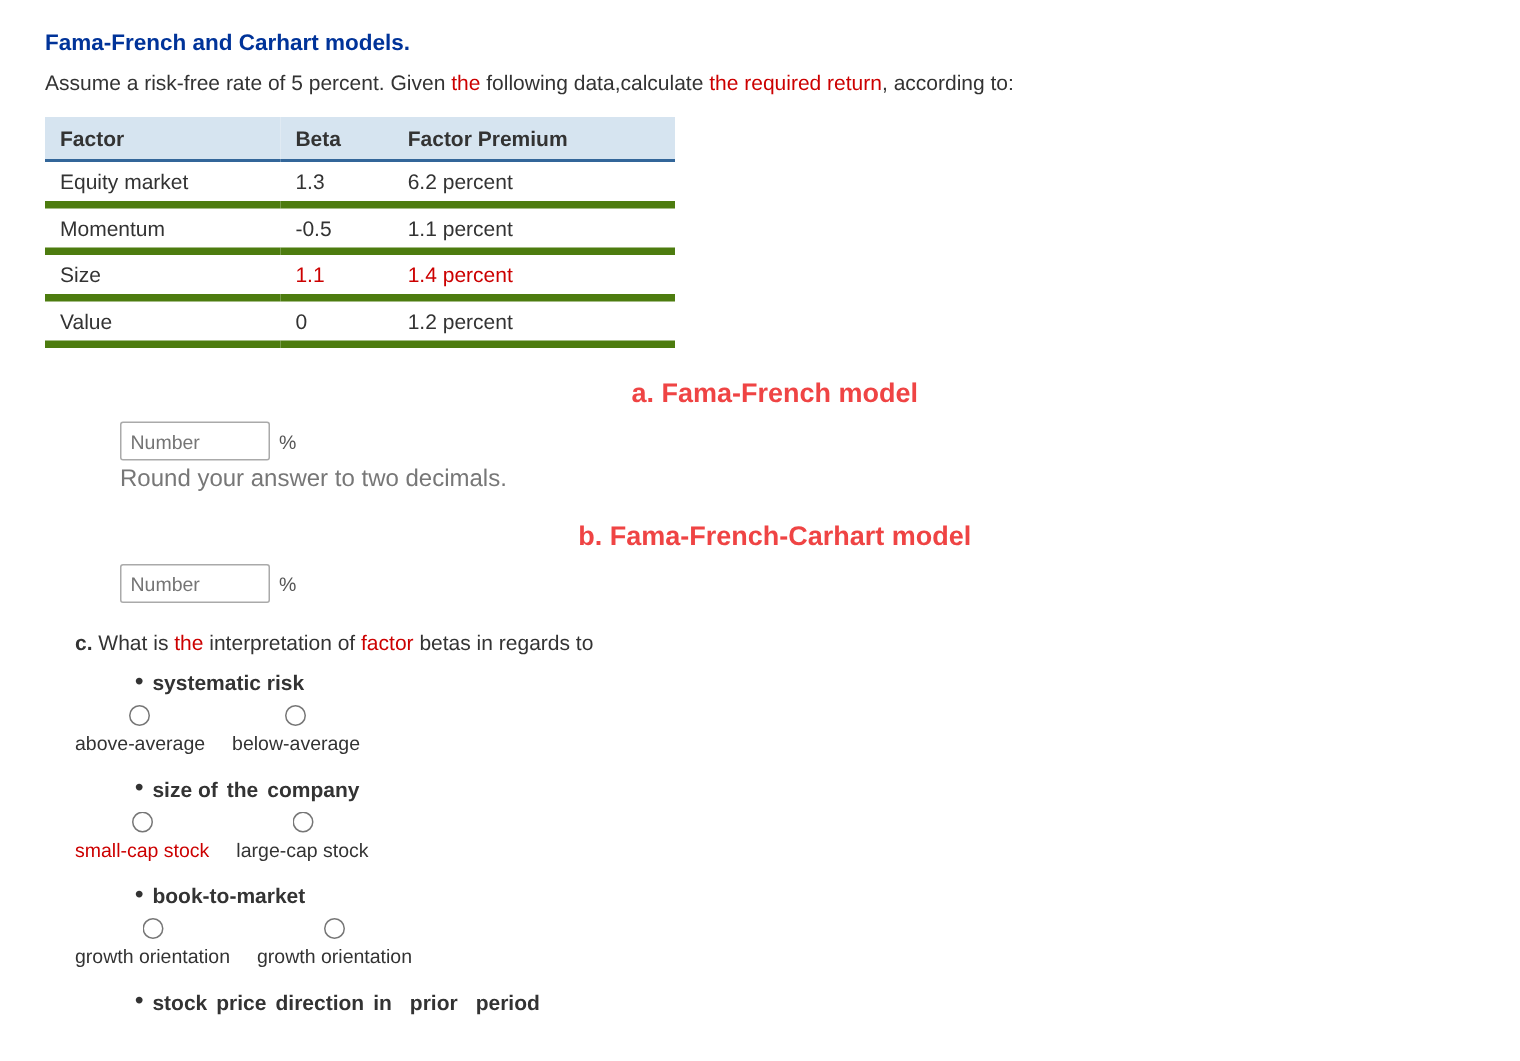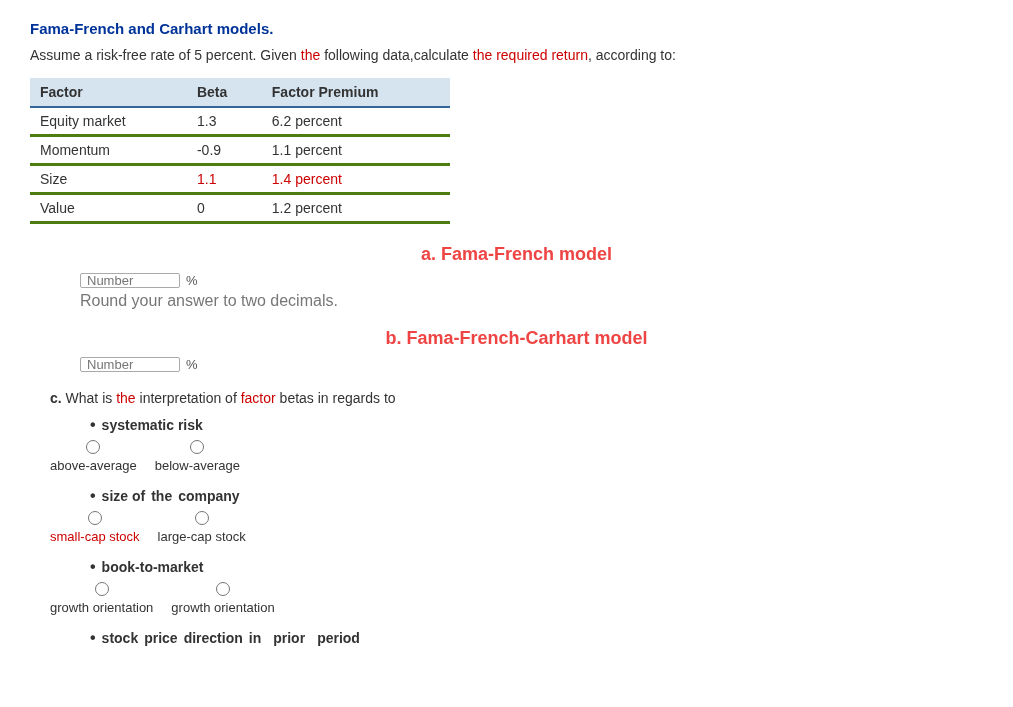--- a/index.html
+++ b/index.html
@@ -45,21 +45,21 @@
       font-weight: bold;
       font-size: 14px;
       color: #333;
       border-bottom: 2px solid #336699;
     }
 
     table td {
       padding: 5px 10px;
       font-size: 14px;
       color: #333;
-      border-bottom: 3px solid #4d7c0f;
+      border-bottom: 5px solid #4d7c0f;
     }
 
     table td.red {
       color: #cc0000;
     }
 
     .section {
       margin-bottom: 18px;
       padding-left: 20px;
     }
@@ -79,21 +79,21 @@
     .input-row {
       display: flex;
       align-items: center;
       gap: 6px;
       margin-bottom: 4px;
       padding-left: 30px;
     }
 
     .number-input {
       width: 100px;
-      height: 15px;
+      height: 26px;
       border: 1px solid #aaa;
       padding: 2px 6px;
       font-size: 13px;
       color: #999;
       border-radius: 2px;
     }
 
     .percent-label {
       font-size: 13px;
       color: #555;
@@ -182,21 +182,21 @@
     </tr>
   </thead>
   <tbody>
     <tr>
       <td>Equity market</td>
       <td>1.3</td>
       <td>6.2 percent</td>
     </tr>
     <tr>
       <td>Momentum</td>
-      <td>-0.9</td>
+      <td>-0.5</td>
       <td>1.1 percent</td>
     </tr>
     <tr>
       <td>Size</td>
       <td class="red">1.1</td>
       <td class="red">1.4 percent</td>
     </tr>
     <tr>
       <td>Value</td>
       <td>0</td>

